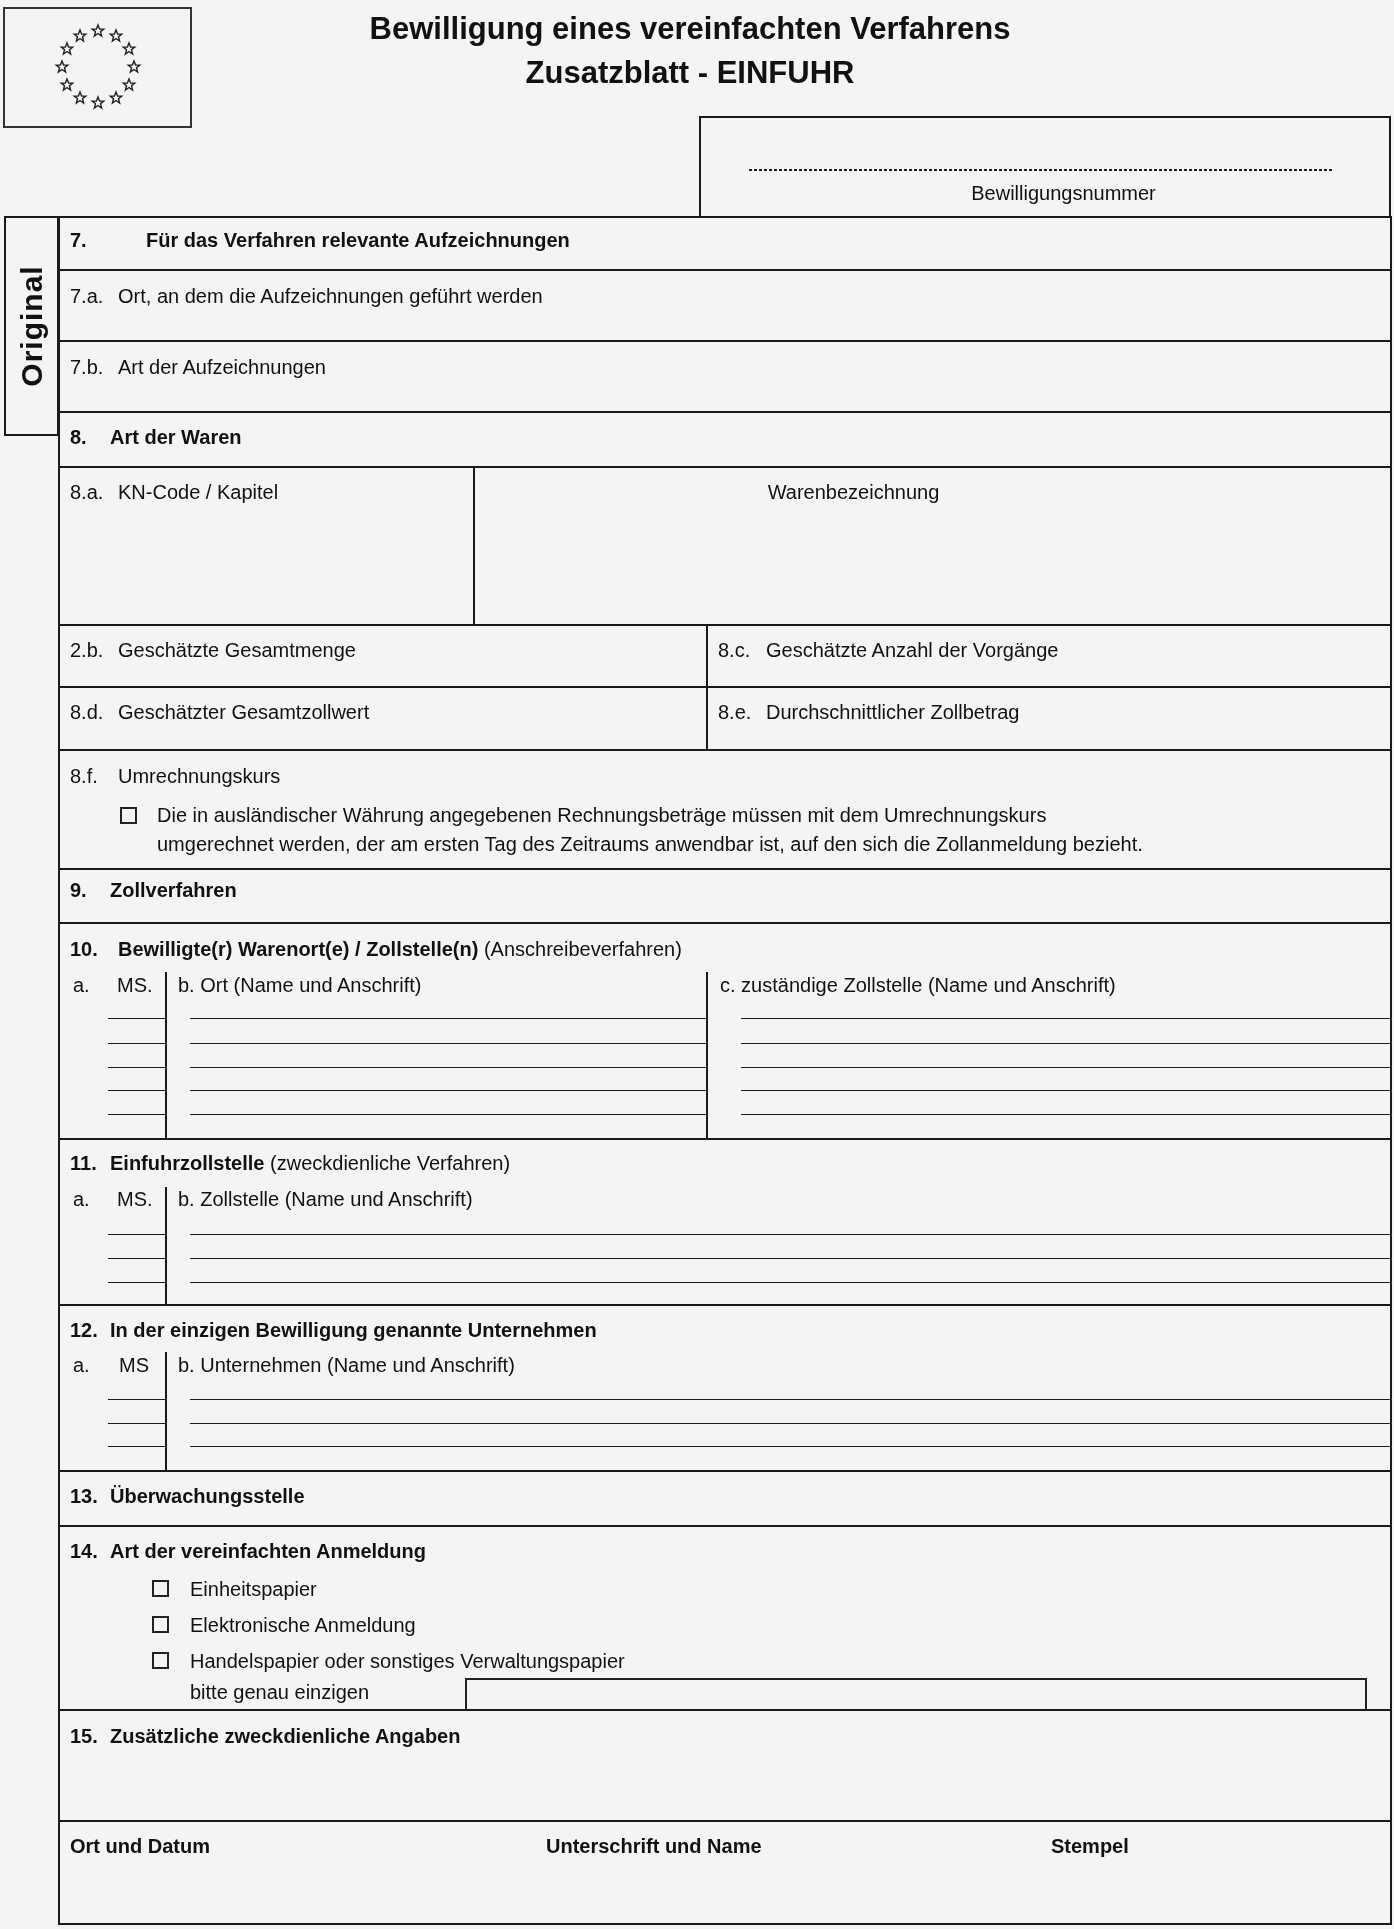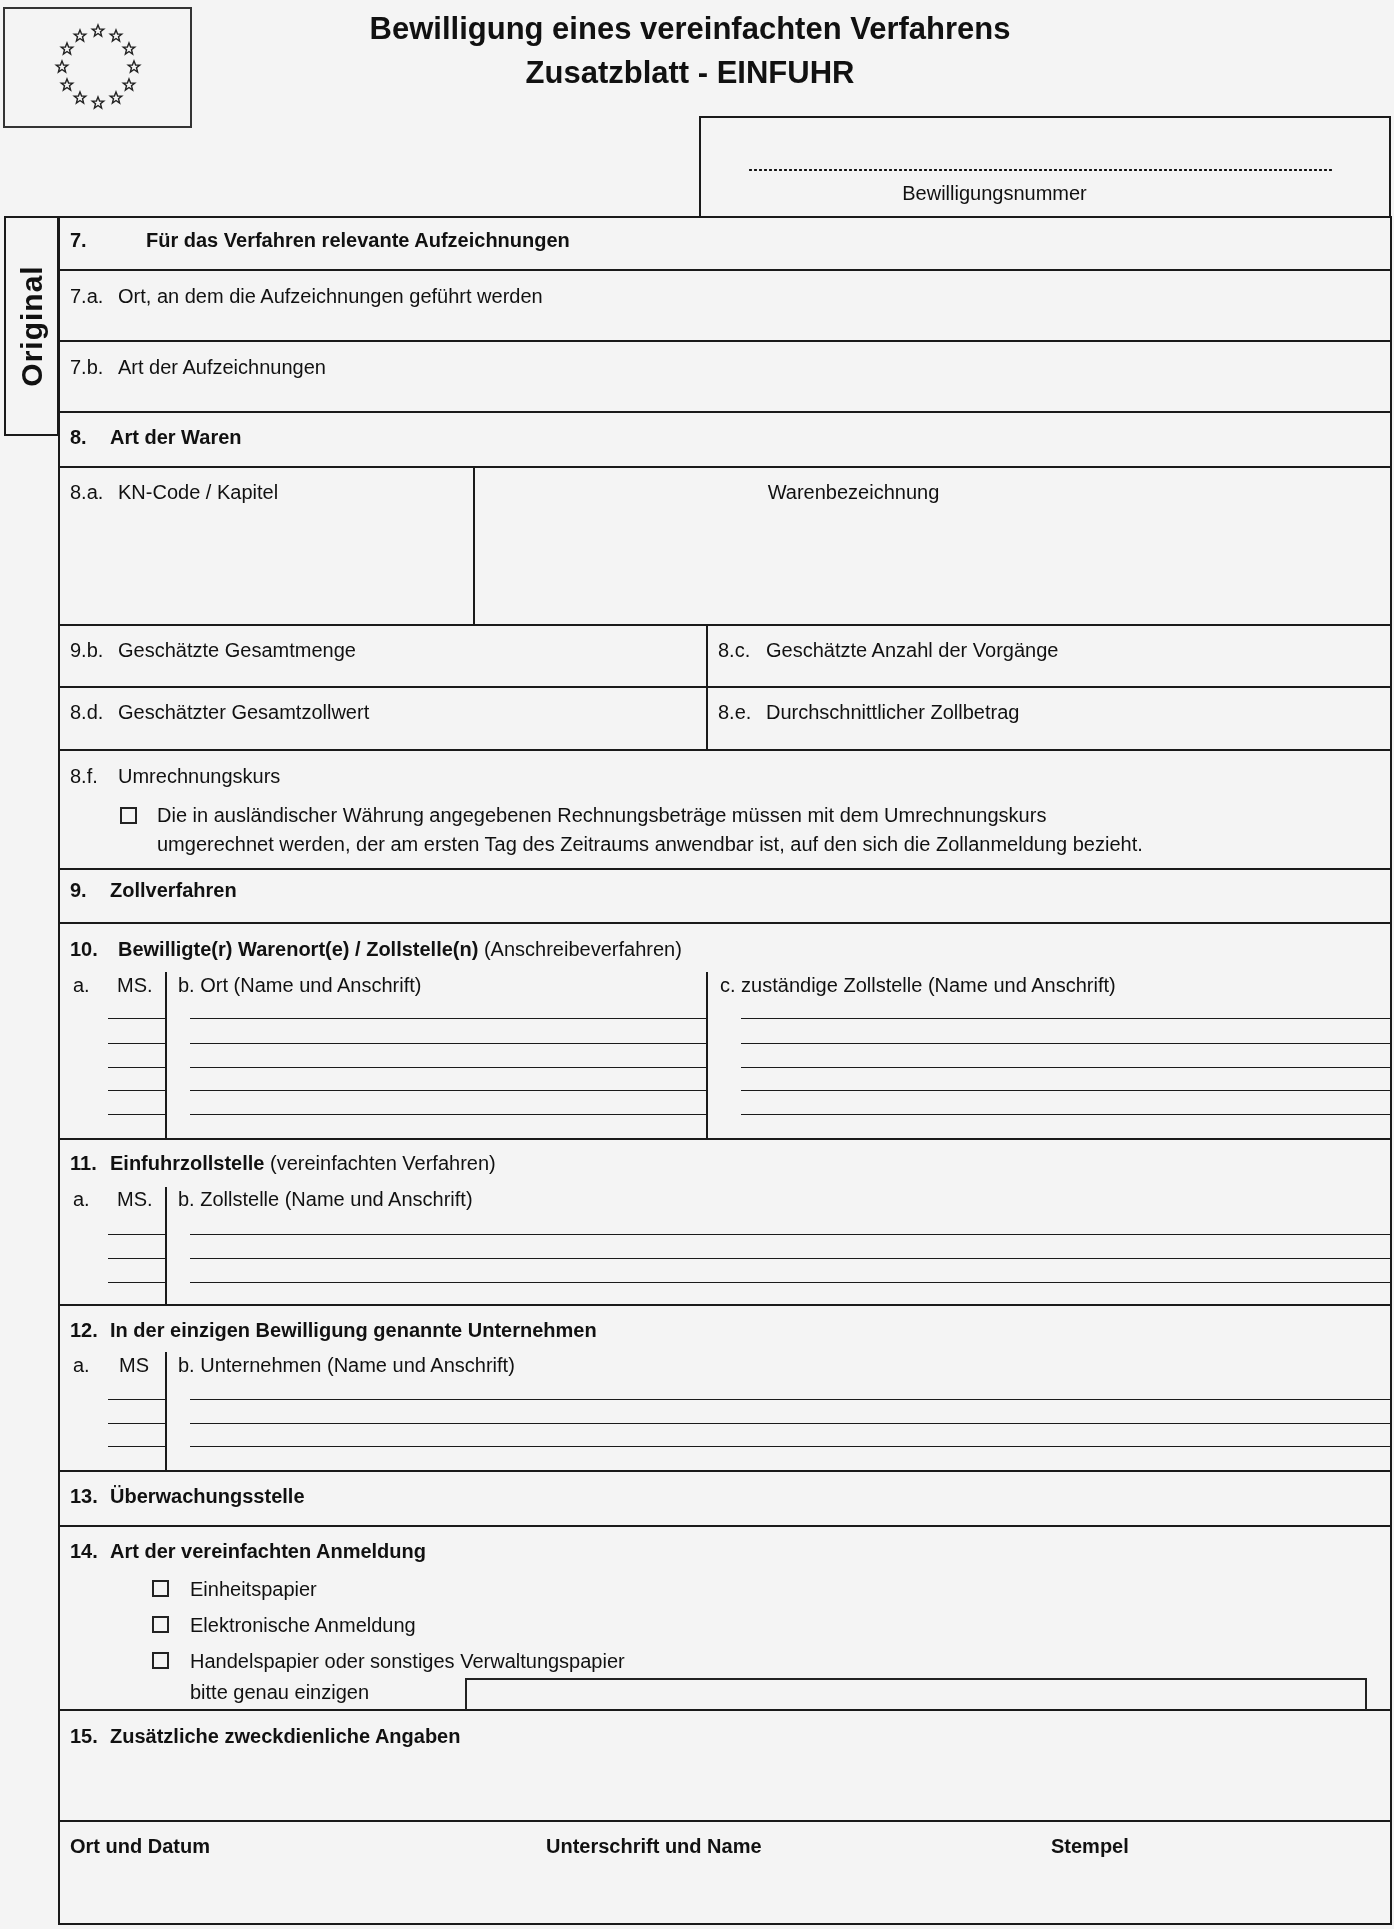--- a/index.html
+++ b/index.html
@@ -48,21 +48,21 @@
         <use href="#st" x="-31" y="-18"></use>
         <use href="#st" x="-18" y="-31"></use>
     </g>
   </svg>
 </div>
 <div class="t title" style="top:13px;line-height:32px;">Bewilligung eines vereinfachten Verfahrens</div>
 <div class="t title" style="top:57px;line-height:32px;">Zusatzblatt - EINFUHR</div>
 
 <div class="abs numbox"></div>
 <div class="abs dots"></div>
-<div class="t" style="left:670px;width:649px;text-align:center;top:181px;">Bewilligungsnummer</div>
+<div class="t" style="left:739px;width:649px;text-align:center;top:181px;">Bewilligungsnummer</div>
 
 <div class="abs orig">
     <span>Original</span>
   </div>
 
 <div class="abs form"></div>
 
 <div class="line" style="left:58px;top:269px;width:1334px;height:2px;"></div>
 <div class="line" style="left:58px;top:340px;width:1334px;height:2px;"></div>
 <div class="line" style="left:58px;top:411px;width:1334px;height:2px;"></div>
@@ -92,21 +92,21 @@
 <div class="abs" style="left:60px;top:342px;width:1330px;height:69px;"></div>
 
 <div class="t b" style="left:70px;top:425px;">8.</div>
 <div class="t b" style="left:110px;top:425px;">Art der Waren</div>
 <div class="t" style="left:70px;top:480px;">8.a.</div>
 <div class="t" style="left:118px;top:480px;">KN-Code / Kapitel</div>
 <div class="abs" style="left:60px;top:468px;width:412px;height:156px;"></div>
 <div class="t" style="left:475px;width:757px;text-align:center;top:480px;">Warenbezeichnung</div>
 <div class="abs" style="left:476px;top:468px;width:914px;height:156px;"></div>
 
-<div class="t" style="left:70px;top:638px;">9.b.</div>
+<div class="t" style="left:70px;top:638px;">2.b.</div>
 <div class="t" style="left:118px;top:638px;">Geschätzte Gesamtmenge</div>
 <div class="abs" style="left:60px;top:626px;width:645px;height:60px;"></div>
 <div class="t" style="left:718px;top:638px;">8.c.</div>
 <div class="t" style="left:766px;top:638px;">Geschätzte Anzahl der Vorgänge</div>
 <div class="abs" style="left:708px;top:626px;width:682px;height:60px;"></div>
 
 <div class="t" style="left:70px;top:700px;">8.d.</div>
 <div class="t" style="left:118px;top:700px;">Geschätzter Gesamtzollwert</div>
 <div class="abs" style="left:60px;top:688px;width:645px;height:61px;"></div>
 <div class="t" style="left:718px;top:700px;">8.e.</div>
@@ -143,21 +143,21 @@
     <div class="line" style="left:741px;top:1067px;width:649px;height:1px;"></div>
   <div class="line" style="left:108px;top:1090px;width:57px;height:1px;"></div>
     <div class="line" style="left:190px;top:1090px;width:516px;height:1px;"></div>
     <div class="line" style="left:741px;top:1090px;width:649px;height:1px;"></div>
   <div class="line" style="left:108px;top:1114px;width:57px;height:1px;"></div>
     <div class="line" style="left:190px;top:1114px;width:516px;height:1px;"></div>
     <div class="line" style="left:741px;top:1114px;width:649px;height:1px;"></div>
 </div>
 
 <div class="t b" style="left:70px;top:1151px;">11.</div>
-<div class="t" style="left:110px;top:1151px;"><span class="b">Einfuhrzollstelle</span> <span>(vereinfachten Verfahren)</span></div>
+<div class="t" style="left:110px;top:1151px;"><span class="b">Einfuhrzollstelle</span> <span>(zweckdienliche Verfahren)</span></div>
 <div class="t" style="left:73px;top:1187px;">a.</div>
 <div class="t" style="left:117px;top:1187px;">MS.</div>
 <div class="t" style="left:178px;top:1187px;">b. Zollstelle (Name und Anschrift)</div>
 <div class="line" style="left:165px;top:1187px;width:2px;height:117px;"></div>
 <div>
   <div class="line" style="left:108px;top:1234px;width:57px;height:1px;"></div>
     <div class="line" style="left:190px;top:1234px;width:1200px;height:1px;"></div>
   <div class="line" style="left:108px;top:1258px;width:57px;height:1px;"></div>
     <div class="line" style="left:190px;top:1258px;width:1200px;height:1px;"></div>
   <div class="line" style="left:108px;top:1282px;width:57px;height:1px;"></div>

